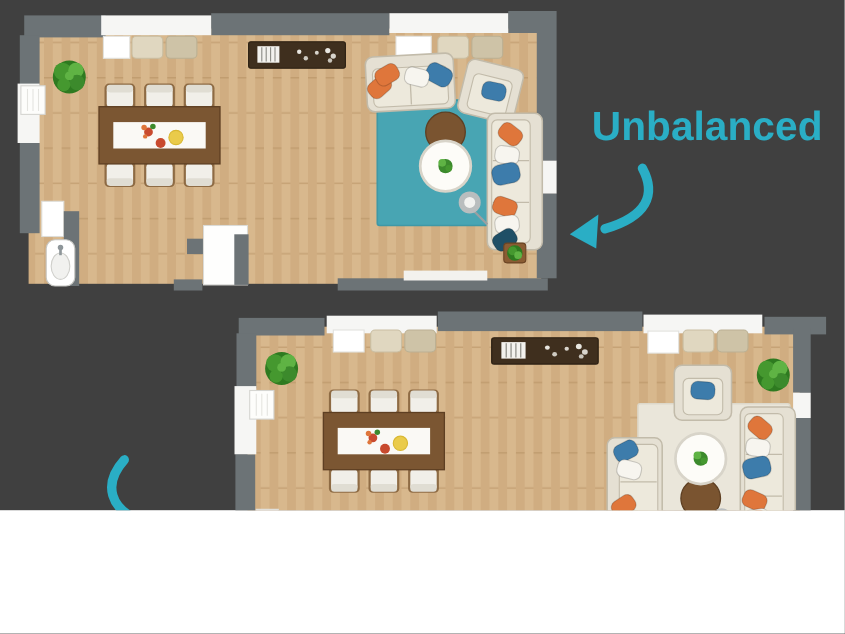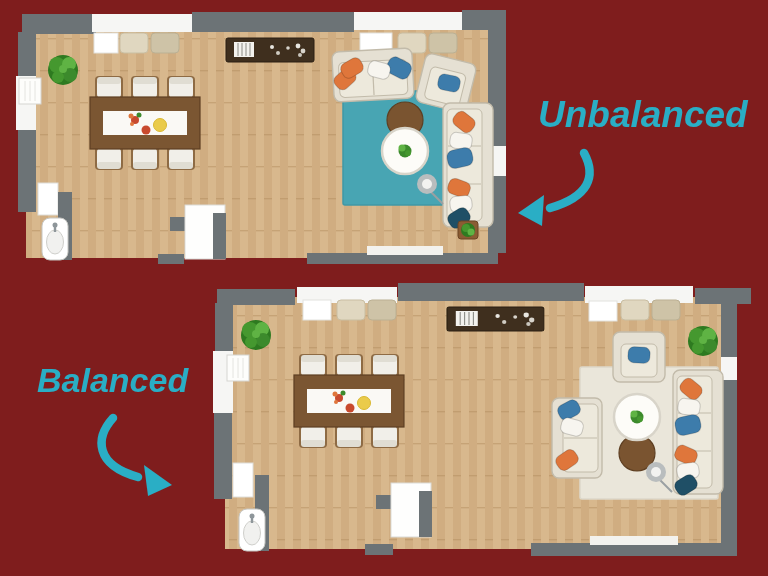--- a/index.html
+++ b/index.html
@@ -1,17 +1,17 @@
 <!DOCTYPE html>
 <html style="--accent: #2AAEC5; --wall: #6C7376; --floor: #D8B88D; --floor_stripe: #C8A276; --floor_joint: #B08A5C; --room_white: #F6F6F4; --curtain: #E0D7C0; --curtain2: #CEC3A7; --sofa: #E5E0D3; --sofa_edge: #C2BBAA; --sofa_seat: #EDE9DC; --pillow_orange: #DF763B; --pillow_blue: #3D7CAB; --pillow_navy: #1F4F66; --pillow_white: #F7F5EF; --rug_teal: #48A5B3; --rug_cream: #EAE6DA; --table_wood: #7B5632; --table_wood_dark: #5E3F22; --runner: #FAF9F5; --table_top: #FDFCF8; --sideboard: #3F2F1E; --ottoman: #7A5430; --plant: #45982F; --plant2: #5FB344; --plant_dark: #2E7A20; --plant_dark2: #3C8A2C; --lamp: #B9BDBE; --chair: #F1EFE9; --chair_back: #E0DDD3; --chair_wood: #8E6B44; --decor_red: #C84A2E; --decor_yellow: #EACB4A;"><head>
 <meta charset="utf-8">
 <style>
   html,body{margin:0;padding:0;background:#ffffff;}
-  .canvas{position:relative;width:768px;height:576px;background:#7f1d1d;overflow:hidden;
-          font-family:"Liberation Sans",sans-serif;font-style:italic;}
+  .canvas{position:relative;width:768px;height:464px;background:#404040;overflow:hidden;
+          font-family:"Liberation Sans",sans-serif;}
   .plan{position:absolute;}
   .label{position:absolute;color:var(--accent);font-weight:600;line-height:1;
          font-family:"Liberation Sans",sans-serif;white-space:nowrap;}
   .label-top{left:538px;top:96px;font-size:37px;}
   .label-bottom{left:37px;top:363px;font-size:34px;}
   .arrow{position:absolute;overflow:visible;}
   .arrow-path{stroke:var(--accent);stroke-width:8.5;fill:none;stroke-linecap:round;}
   .arrow-head{fill:var(--accent);}
 
   
@@ -309,19 +309,18 @@
 
     <g>
       <rect x="20" y="180" width="20" height="34" class="f-white" stroke="#DEDEDA"></rect>
       <rect x="42" y="192" width="14" height="76" class="f-wall"></rect>
       <use href="#sink" transform="translate(26,226)"></use>
     </g>
 
     <use href="#doorunit" transform="translate(178,200)"></use>
   </svg>
 
-  <div class="label label-bottom">Balanced</div>
   <svg class="arrow" style="left:90px;top:408px" width="100" height="92" viewBox="0 0 100 92">
     <path class="arrow-path" d="M 23 10 C 5 30 5 57 48 69"></path>
     <polygon class="arrow-head" points="82,77 54,57 58,88"></polygon>
   </svg>
 
 </div>
 
 </body></html>

